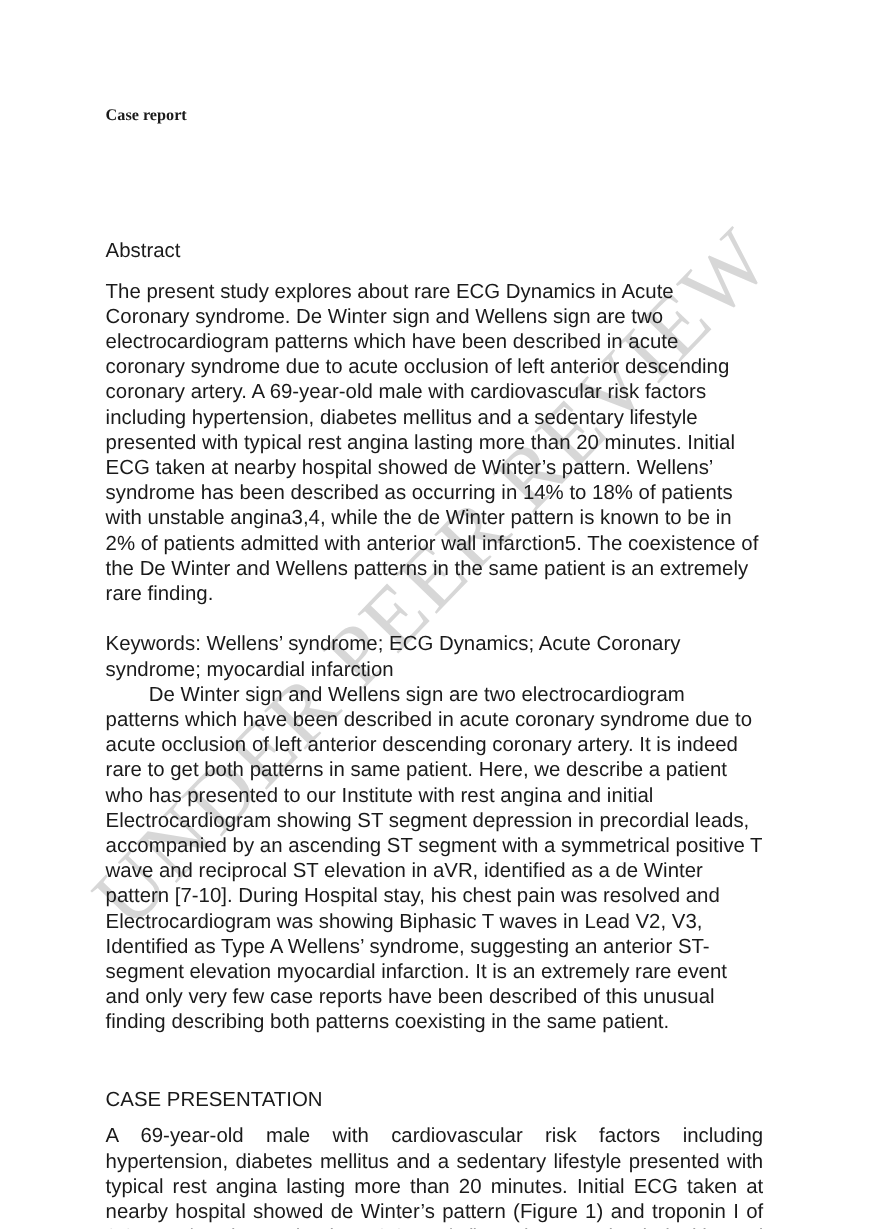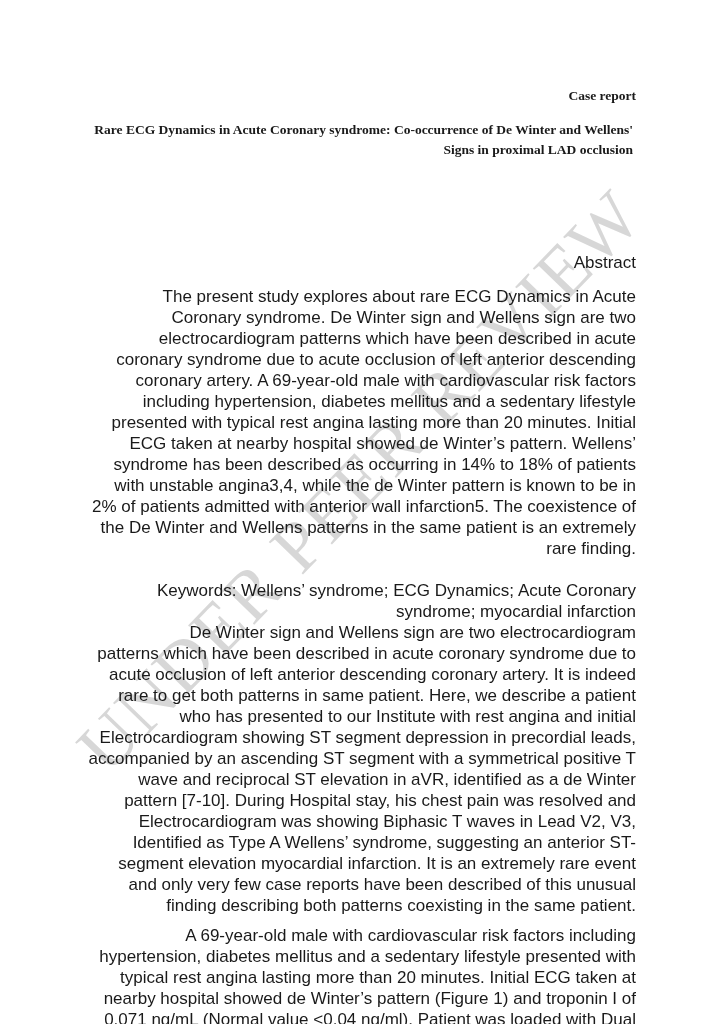--- a/index.html
+++ b/index.html
@@ -36,21 +36,20 @@
   }
   .content {
     position: absolute;
     left: 88px;
     top: 86px;
     width: 548px;
     z-index: 2;
   }
   .content p {
     margin: 0;
-    text-align: right;
   }
   .heading-bold {
     font-family: "Liberation Serif", serif;
     font-weight: bold;
     font-size: 13.5px;
     line-height: 20px;
   }
   .title {
     margin-top: 14px !important;
     max-width: 545px;
@@ -86,28 +85,28 @@
 <body>
 
 <div class="page">
 
   <div class="watermark">UNDER PEER REVIEW</div>
 
   <div class="content">
 
     <p class="heading-bold">Case report</p>
 
-    <p class="heading-bold title">Rare ECG Dynamics in Acute Coronary syndrome: Co-occurrence of De Winter and Wellens' Signs in proximal LAD occlusion</p>
 
     <p class="body-text abstract-heading">Abstract</p>
 
     <p class="body-text abstract-para">The present study explores about rare ECG Dynamics in Acute Coronary syndrome. De Winter sign and Wellens sign are two electrocardiogram patterns which have been described in acute coronary syndrome due to acute occlusion of left anterior descending coronary artery. A 69-year-old male with cardiovascular risk factors including hypertension, diabetes mellitus and a sedentary lifestyle presented with typical rest angina lasting more than 20 minutes. Initial ECG taken at nearby hospital showed de Winter’s pattern. Wellens’ syndrome has been described as occurring in 14% to 18% of patients with unstable angina3,4, while the de Winter pattern is known to be in 2% of patients admitted with anterior wall infarction5. The coexistence of the De Winter and Wellens patterns in the same patient is an extremely rare finding.</p>
 
     <p class="body-text keywords">Keywords: Wellens’ syndrome; ECG Dynamics; Acute Coronary syndrome; myocardial infarction</p>
 
 
     <p class="body-text indent-first">De Winter sign and Wellens sign are two electrocardiogram patterns which have been described in acute coronary syndrome due to acute occlusion of left anterior descending coronary artery. It is indeed rare to get both patterns in same patient. Here, we describe a patient who has presented to our Institute with rest angina and initial Electrocardiogram showing ST segment depression in precordial leads, accompanied by an ascending ST segment with a symmetrical positive T wave and reciprocal ST elevation in aVR, identified as a de Winter pattern [7-10]. During Hospital stay, his chest pain was resolved and Electrocardiogram was showing Biphasic T waves in Lead V2, V3, Identified as Type A Wellens’ syndrome, suggesting an anterior ST-segment elevation myocardial infarction. It is an extremely rare event and only very few case reports have been described of this unusual finding describing both patterns coexisting in the same patient.</p>
 
+    <p class="body-text case-heading">CASE PRESENTATION</p>
 
     <p class="body-text case-para">A 69-year-old male with cardiovascular risk factors including hypertension, diabetes mellitus and a sedentary lifestyle presented with typical rest angina lasting more than 20 minutes. Initial ECG taken at nearby hospital showed de Winter’s pattern (Figure 1) and troponin I of 0.071 ng/mL (Normal value &lt;0.04 ng/ml). Patient was loaded with Dual antiplatelets and atorvastatin and transferred to our centre for further management. Upon arrival, electrocardiogram at our centre showed Wellens’ syndrome type A pattern (Figure 2), suggesting critical stenosis of Proximal LAD.</p>
 
   </div>
 </div>
 
 </body></html>

